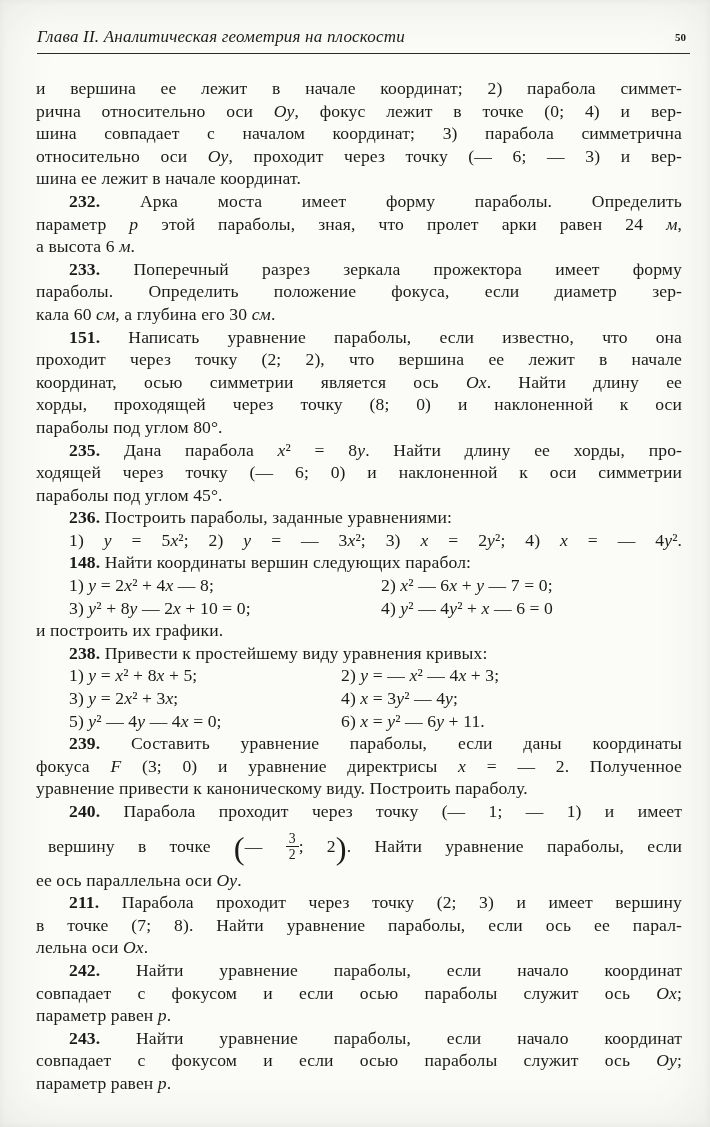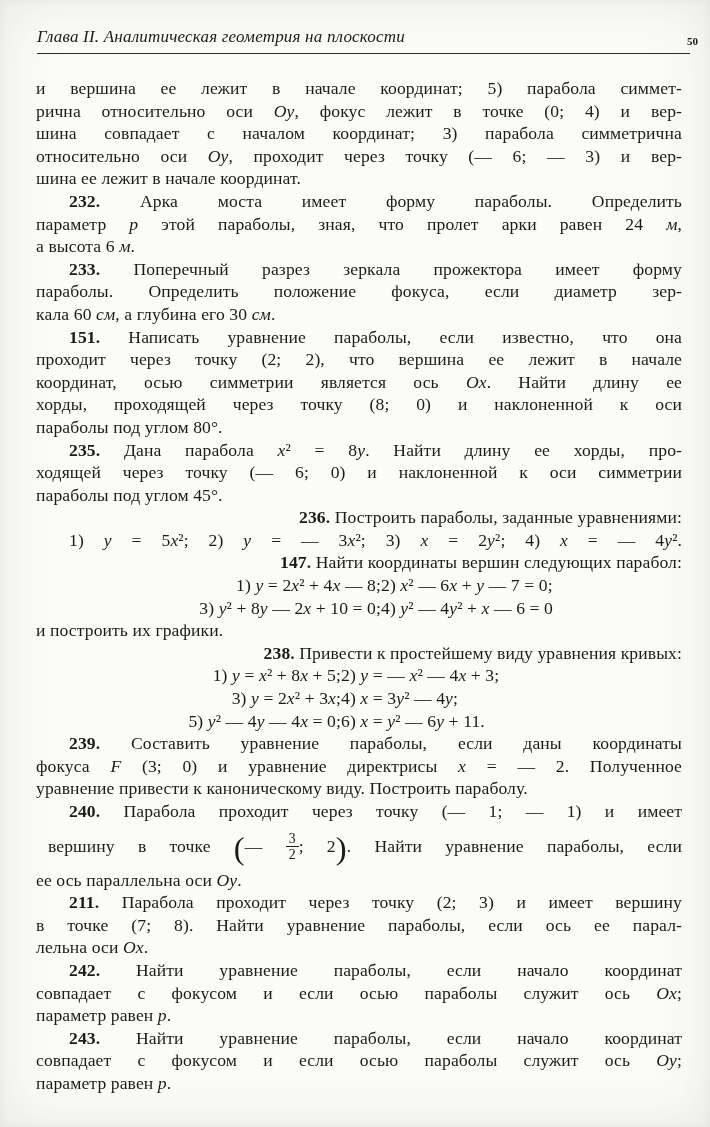--- a/index.html
+++ b/index.html
@@ -7,35 +7,35 @@
     position:relative;
     width:710px;height:1127px;
     margin:0 auto;
     background:#fbfbf8;
     box-shadow:inset 0 0 55px rgba(60,60,55,0.10), inset 0 0 6px rgba(60,60,55,0.06);
     font-family:"Liberation Serif","DejaVu Serif",serif;
     color:#1b1b1b;
     overflow:hidden;
   }
   .header{
-    position:absolute;top:27px;left:37px;right:12px;
-    display:flex;justify-content:space-between;align-items:flex-end;
+    position:absolute;top:27px;left:37px;right:24px;
+    display:flex;justify-content:space-between;align-items:center;
     font-size:17px;
   }
   .chapter{font-style:italic;letter-spacing:.2px;}
   .pagenum{font-style:normal;font-weight:bold;font-size:11px;}
   .rule{position:absolute;top:53px;left:37px;right:20px;border-top:1.7px solid #2b2b28;}
   .docbody{
     position:absolute;top:77px;left:36px;width:646px;
     font-size:17.6px;line-height:22.6px;
     letter-spacing:.1px;
   }
   .line{min-height:22.6px;}
   .just{text-align:justify;text-align-last:justify;}
-  .ind{padding-left:33px;text-align:right;}
+  .ind{padding-left:33px;}
   .tall{line-height:46px;min-height:46px;margin-left:12px;}
   .para{margin:0;}
   .row2{display:flex;}
   .row2 .cell{white-space:nowrap;}
   .row2 .cell.left{flex:0 0 auto;box-sizing:border-box;}
   .row2 .cell.right{flex:1 1 auto;}
   b{font-weight:bold;}
   i{font-style:italic;}
   .frac{
     display:inline-flex;flex-direction:column;
@@ -50,21 +50,21 @@
 <body>
 
 <div class="page">
   <div class="header">
     <span class="chapter">Глава II. Аналитическая геометрия на плоскости</span>
     <span class="pagenum">50</span>
   </div>
   <div class="rule"></div>
   <div class="docbody">
       <div class="para">
-        <div class="line just">и вершина ее лежит в начале координат; 5) парабола симмет-</div>
+        <div class="line just">и вершина ее лежит в начале координат; 2) парабола симмет-</div>
         <div class="line just">рична относительно оси <i>Oy</i>, фокус лежит в точке (0; 4) и вер-</div>
         <div class="line just">шина совпадает с началом координат; 3) парабола симметрична</div>
         <div class="line just">относительно оси <i>Oy</i>, проходит через точку (— 6; — 3) и вер-</div>
         <div class="line">шина ее лежит в начале координат.</div>
       </div>
       <div class="para">
         <div class="line just ind"><b>232.</b> Арка моста имеет форму параболы. Определить</div>
         <div class="line just">параметр <i>p</i> этой параболы, зная, что пролет арки равен 24 <i>м</i>,</div>
         <div class="line">а высота 6 <i>м</i>.</div>
       </div>
@@ -83,21 +83,21 @@
       <div class="para">
         <div class="line just ind"><b>235.</b> Дана парабола <i>x</i>² = 8<i>y</i>. Найти длину ее хорды, про-</div>
         <div class="line just">ходящей через точку (— 6; 0) и наклоненной к оси симметрии</div>
         <div class="line">параболы под углом 45°.</div>
       </div>
       <div class="para">
         <div class="line ind"><b>236.</b> Построить параболы, заданные уравнениями:</div>
       </div>
       <div class="line just ind">1) <i>y</i> = 5<i>x</i>²;  2) <i>y</i> = — 3<i>x</i>²;  3) <i>x</i> = 2<i>y</i>²;  4) <i>x</i> = — 4<i>y</i>².</div>
       <div class="para">
-        <div class="line ind"><b>147.</b> Найти координаты вершин следующих парабол:</div>
+        <div class="line ind"><b>148.</b> Найти координаты вершин следующих парабол:</div>
       </div>
       <div class="row2 line">
         <div class="cell left ind" style="width: 345px;">1) <i>y</i> = 2<i>x</i>² + 4<i>x</i> — 8;</div>
         <div class="cell right">2) <i>x</i>² — 6<i>x</i> + <i>y</i> — 7 = 0;</div>
       </div>
       <div class="row2 line">
         <div class="cell left ind" style="width: 345px;">3) <i>y</i>² + 8<i>y</i> — 2<i>x</i> + 10 = 0;</div>
         <div class="cell right">4) <i>y</i>² — 4<i>y</i>² + <i>x</i> — 6 = 0</div>
       </div>
       <div class="line">и построить их графики.</div>

